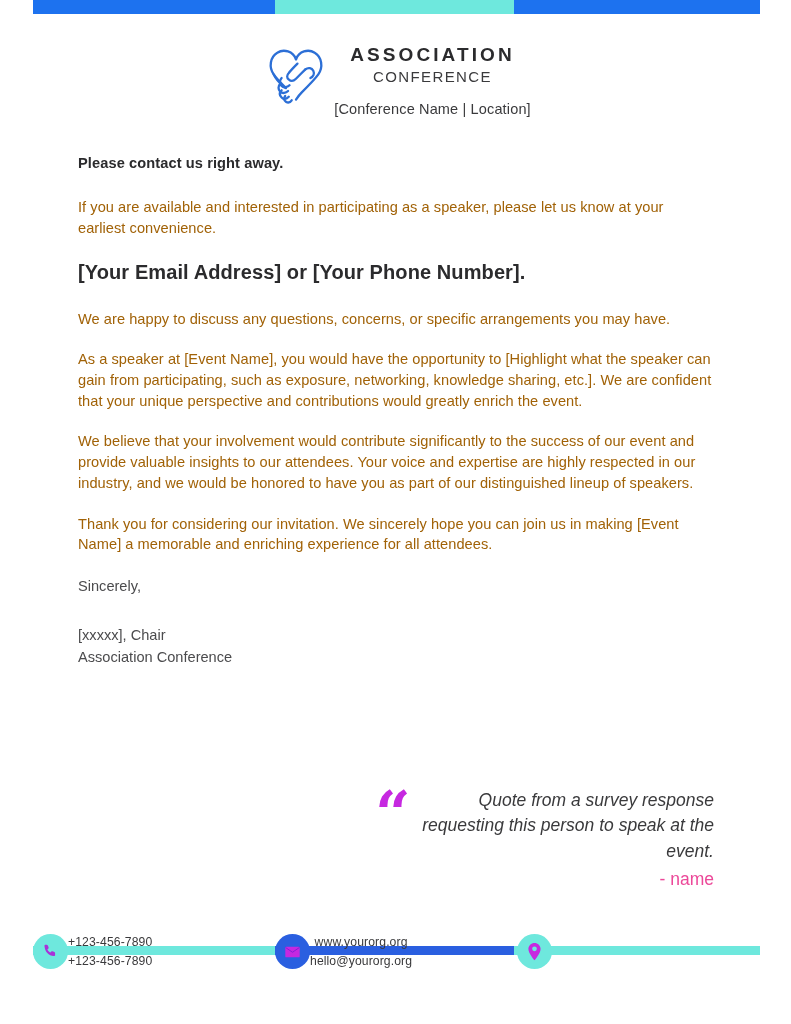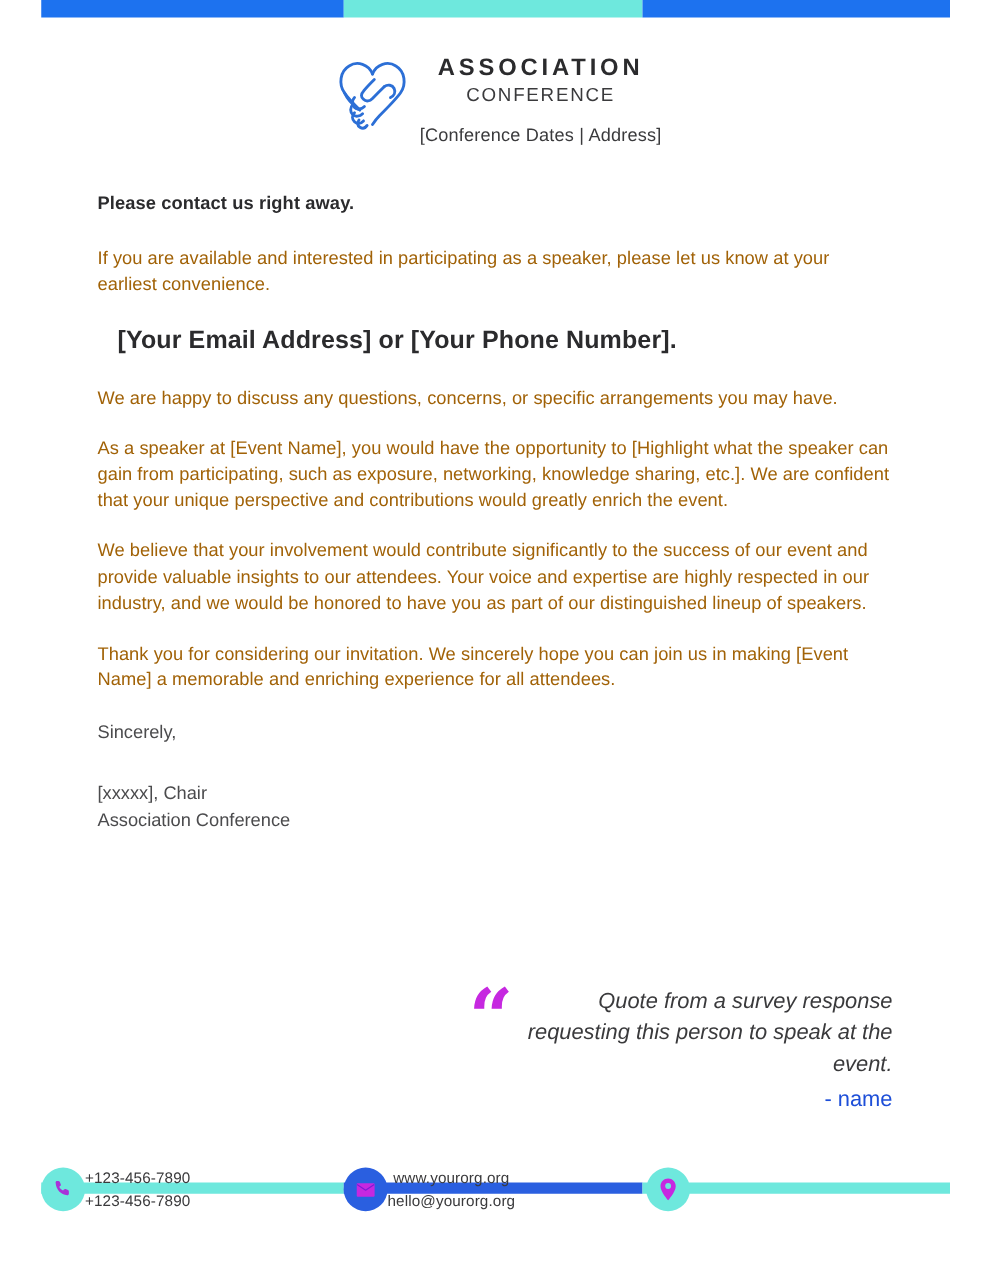--- a/index.html
+++ b/index.html
@@ -113,21 +113,21 @@
     line-height: 1.42;
     letter-spacing: 0.05px;
     margin-bottom: 20px;
   }
   .contact-line {
     font-size: 20px;
     font-weight: 700;
     color: #2b2b2d;
     letter-spacing: 0.1px;
     line-height: 1.3;
-    margin: 20px 0 24px 16px;
+    margin: 20px 0 24px 0;
   }
   .sig-line {
     font-size: 14.6px;
     color: #4b4b4d;
     line-height: 1.55;
   }
   .sig-block { margin-top: 26px; }
 
   
   .quote-block {
@@ -156,21 +156,21 @@
   }
   .quote-text {
     font-size: 17.5px;
     font-style: italic;
     color: #3a3a3c;
     line-height: 1.45;
   }
   .quote-name {
     font-size: 17.5px;
     font-style: normal;
-    color: #1d4ed8;
+    color: #ec4899;
     line-height: 1.5;
     margin-top: 2px;
   }
 
   
   .footer {
     position: absolute;
     bottom: 0;
     left: 0;
     width: 791px;
@@ -251,21 +251,21 @@
           <path d="M28 58 C25 61 25 66 28 69 C31 72 36 71 39 68"></path>
           <path d="M30 67 C27 70 27 74 30 77 C33 80 37 79 40 76"></path>
           <path d="M35 75 C33 78 33 81 36 83 C39 85 42 84 44 81"></path>
 
           <path d="M19 45 C22 52 28 58 34 63"></path>
         </svg>
       </div>
       <div class="brand-block">
         <div class="brand-title">ASSOCIATION</div>
         <div class="brand-sub">CONFERENCE</div>
-        <div class="brand-meta">[Conference Dates | Address]</div>
+        <div class="brand-meta">[Conference Name | Location]</div>
       </div>
     </div>
   </div>
 
   <div class="body-copy">
     <div class="lead-bold">Please contact us right away.</div>
     <p class="para">If you are available and interested in participating as a speaker, please let us know at your earliest convenience.</p>
     <div class="contact-line">[Your Email Address] or [Your Phone Number].</div>
     <p class="para">We are happy to discuss any questions, concerns, or specific arrangements you may have.</p>
     <p class="para">As a speaker at [Event Name], you would have the opportunity to [Highlight what the speaker can gain from participating, such as exposure, networking, knowledge sharing, etc.]. We are confident that your unique perspective and contributions would greatly enrich the event.</p>

